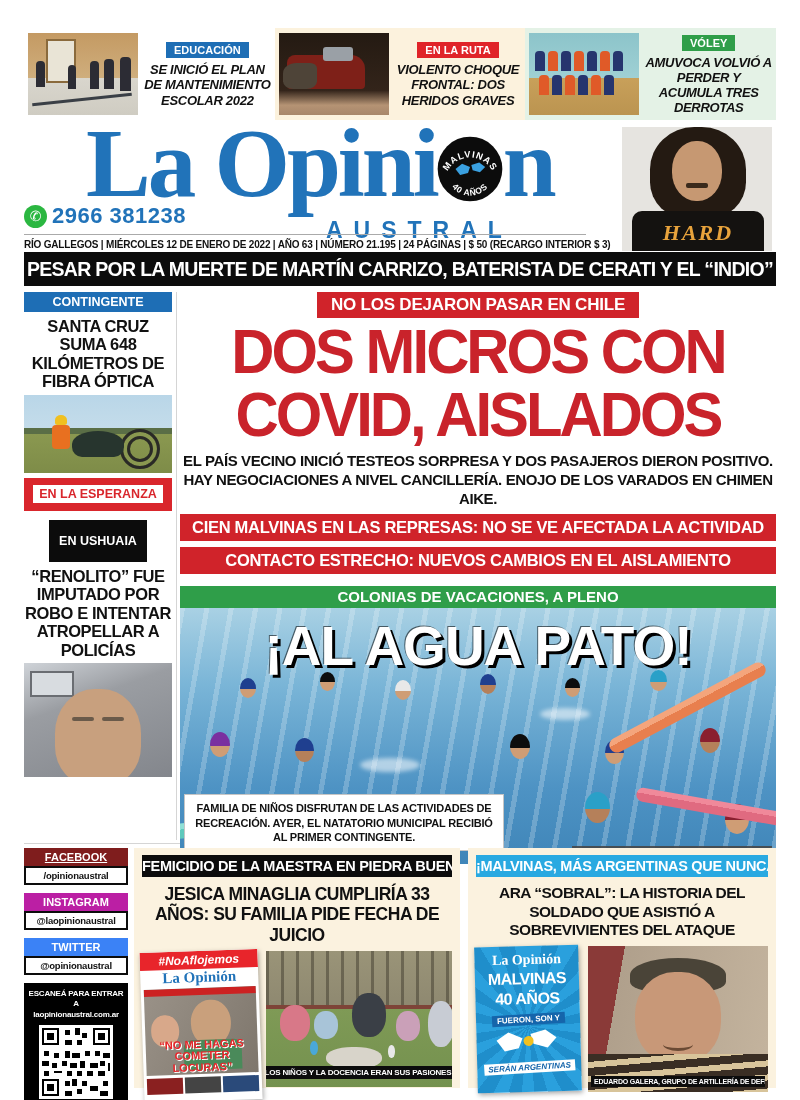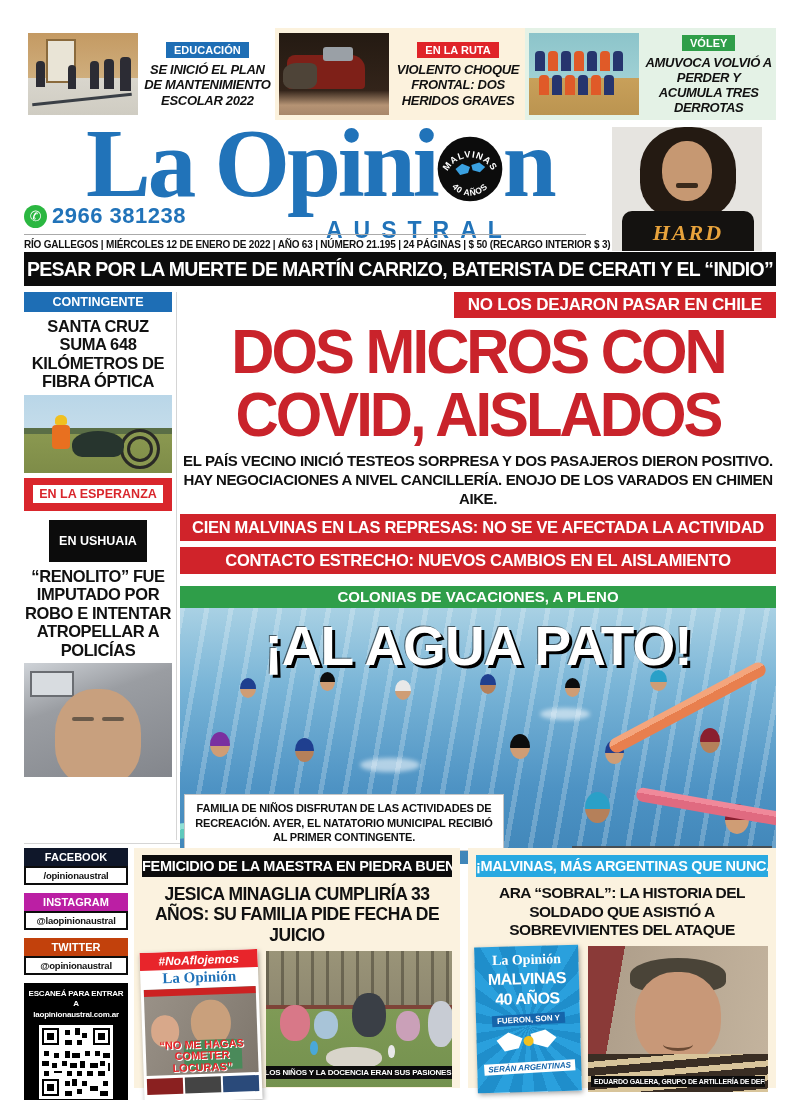--- a/index.html
+++ b/index.html
@@ -46,21 +46,21 @@
   .logo{position:absolute;left:62px;top:-10px;white-space:nowrap;color:#2173b9;
         font-family:"Liberation Serif",serif;font-weight:bold;font-size:97px;line-height:1;letter-spacing:-3px;}
   .badge{display:inline-block;width:66px;height:66px;vertical-align:-6px;margin:0 0px;}
   .austral{position:absolute;left:302px;top:92px;color:#2173b9;font-weight:bold;font-size:23px;letter-spacing:11px;}
   .phone{position:absolute;left:0px;top:78px;display:flex;align-items:center;gap:5px;}
   .wa{display:inline-flex;width:23px;height:23px;border-radius:50%;background:#2bb741;color:#fff;
       align-items:center;justify-content:center;font-size:14px;}
   .phonenum{color:#2173b9;font-weight:bold;font-size:22px;letter-spacing:0.5px;}
   .dateline{position:absolute;left:0;bottom:2px;width:562px;font-size:10px;font-weight:bold;letter-spacing:-0.2px;
             border-top:1px solid #aaa;padding-top:4px;color:#111;white-space:nowrap;}
-  .portrait{position:absolute;right:14px;top:2px;width:150px;height:124px;background:#e6e4e0;overflow:hidden;}
+  .portrait{position:absolute;right:4px;top:2px;width:150px;height:124px;background:#e6e4e0;overflow:hidden;}
   .portrait .hair{position:absolute;left:28px;top:0px;width:96px;height:92px;background:#241a12;border-radius:46% 46% 40% 40%;}
   .portrait .face{position:absolute;left:50px;top:14px;width:50px;height:60px;background:#c69872;border-radius:48%;}
   .portrait .mous{position:absolute;left:64px;top:56px;width:22px;height:5px;background:#3a2a1c;border-radius:2px;}
   .portrait .shirt{position:absolute;left:10px;top:84px;width:132px;height:40px;background:#141210;border-radius:10px 10px 0 0;
                    color:#e8a33c;font-family:"Liberation Serif",serif;font-style:italic;font-weight:bold;font-size:22px;
                    text-align:center;line-height:44px;letter-spacing:2px;}
 
   
   .obit{position:absolute;top:252px;left:24px;width:752px;height:34px;background:#0c0c0c;color:#fff;
         font-weight:bold;font-size:19.5px;line-height:34px;text-align:center;letter-spacing:-0.7px;white-space:nowrap;overflow:hidden;}
@@ -75,21 +75,21 @@
   .lcphoto1{position:relative;height:78px;overflow:hidden;margin-top:2px;}
   .redbox{background:#d9262c;text-align:center;padding:6px 6px 8px;margin-top:5px;}
   .redboxtag{display:inline-block;background:#fff;color:#d9262c;font-weight:bold;font-size:12.5px;padding:2px 6px;}
   .redboxhead{color:#fff;font-weight:bold;font-size:15px;line-height:1.16;margin-top:7px;letter-spacing:-0.2px;}
   .blktagwrap{text-align:center;margin-top:9px;}
   .blktag{display:inline-block;background:#0c0c0c;color:#fff;font-weight:bold;font-size:12.5px;padding:14px 10px;}
   .lcphoto2{position:relative;height:114px;overflow:hidden;margin-top:3px;}
 
   
   .maincol{position:absolute;top:292px;left:180px;width:596px;}
-  .kredwrap{text-align:right;}
+  .kredwrap{text-align:center;}
   .kred{display:inline-block;background:#d0232a;color:#fff;font-weight:bold;font-size:17px;padding:3px 14px;letter-spacing:-0.2px;}
   .bighead{color:#c9232b;font-weight:bold;font-size:61px;line-height:1.0;text-align:center;letter-spacing:-3px;
            margin-top:4px;transform:scale(0.98,1.04);}
   .deck{font-weight:bold;font-size:15px;line-height:1.25;text-align:center;letter-spacing:-0.4px;margin-top:8px;}
   .redbar{background:#d0232a;color:#fff;font-weight:bold;font-size:16.5px;line-height:27px;height:27px;
           text-align:center;margin-top:6px;letter-spacing:-0.3px;white-space:nowrap;overflow:hidden;}
   .greenbar{background:#2f9e49;color:#fff;font-weight:bold;font-size:15px;line-height:22px;height:22px;
             text-align:center;margin-top:12px;}
   .pool{position:relative;height:256px;overflow:hidden;
         background:linear-gradient(180deg,#a9d1e4 0%,#7ab5d7 30%,#4e93c4 70%,#3f85b8 100%);}
@@ -101,21 +101,21 @@
   .splash{position:absolute;background:rgba(255,255,255,.55);border-radius:50%;filter:blur(2px);}
   .poolcap{position:absolute;left:5px;bottom:14px;width:306px;background:#fff;padding:6px 6px;box-shadow:0 0 0 1px #c5c5c5;
            font-weight:bold;font-size:11px;line-height:1.3;text-align:center;letter-spacing:-0.2px;}
   .poolcredit{position:absolute;right:4px;bottom:4px;background:rgba(70,70,70,.88);color:#fff;font-size:9px;padding:2px 6px;letter-spacing:0.3px;}
 
   
   .social{position:absolute;left:24px;top:848px;width:104px;}
   .socblock{margin-bottom:8px;}
   .sochead{color:#fff;font-weight:bold;font-size:11px;text-align:center;padding:3px 0;}
   .sochandle{background:#fff;border:2px solid #0c0c0c;font-weight:bold;font-size:9.5px;text-align:center;padding:2px 0;letter-spacing:-0.2px;}
-  .fbh{background:#0f172a;} .igh{background:#bb1fa4;} .twh{background:#c2410c;}
+  .fbh{background:#7f1d1d;text-decoration:underline;} .igh{background:#bb1fa4;} .twh{background:#3b82f6;}
   .qrbox{background:#000;color:#fff;text-align:center;padding:6px 4px 8px;}
   .qrtext{font-weight:bold;font-size:8px;line-height:1.3;letter-spacing:-0.2px;}
   .qrsvg{margin-top:5px;background:#fff;}
 
   
   .story{position:absolute;top:848px;height:240px;background:#fbf2df;padding:7px 8px;box-sizing:border-box;}
   .mid{left:134px;width:326px;}
   .right{left:468px;width:308px;}
   .kblk{background:#0c0c0c;color:#fff;font-weight:bold;font-size:14.5px;text-align:center;padding:3px 0;letter-spacing:-0.3px;white-space:nowrap;overflow:hidden;}
   .kblu{background:#29a9e1;color:#fff;font-weight:bold;font-size:14.5px;text-align:center;padding:3px 0;letter-spacing:-0.3px;white-space:nowrap;overflow:hidden;}

